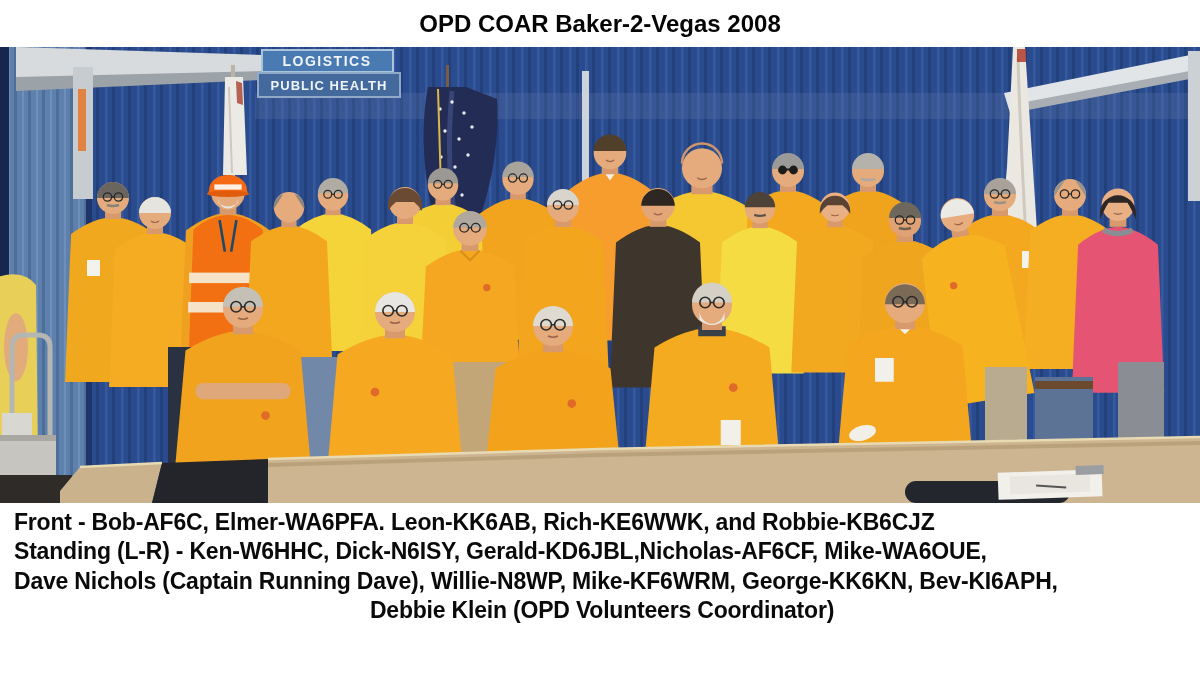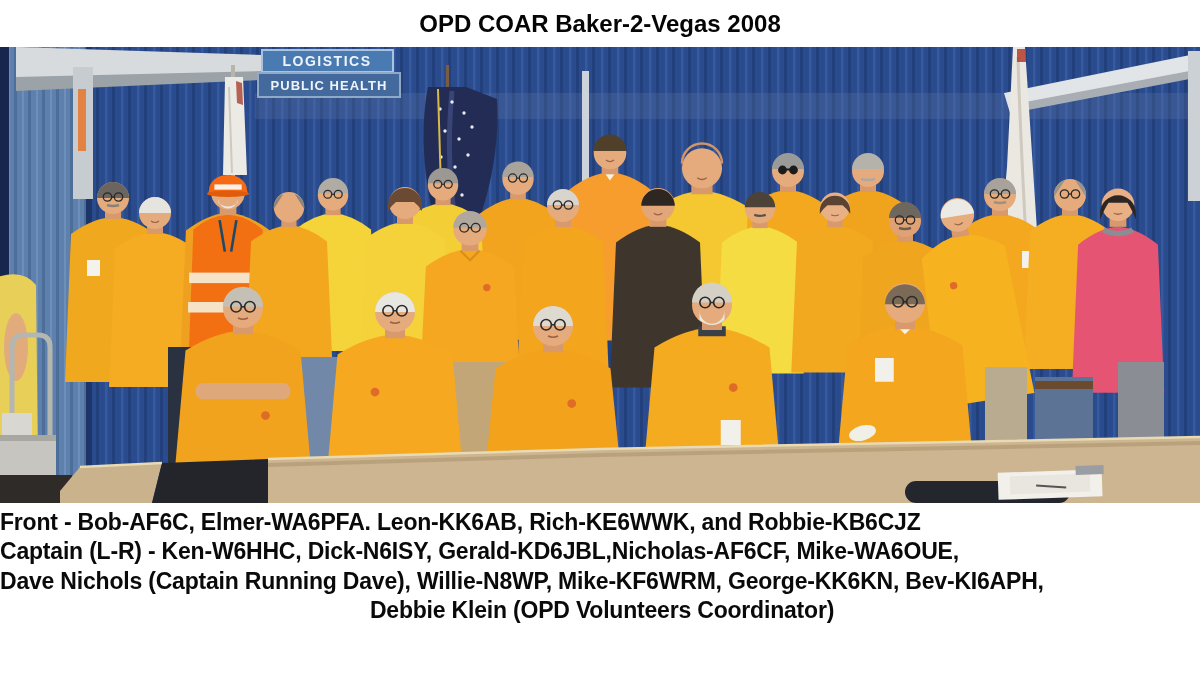--- a/index.html
+++ b/index.html
@@ -4,21 +4,21 @@
 <style>
   html,body{margin:0;padding:0;background:#ffffff;}
   body{width:1200px;height:689px;overflow:hidden;font-family:"Liberation Sans",sans-serif;}
   .frame{width:1200px;height:683px;background:#86efac;position:relative;}
   .title-bar{height:47px;display:flex;align-items:center;justify-content:center;background:#ffffff;}
   .title-bar h1{margin:0;font-size:24px;font-weight:bold;color:#050505;letter-spacing:0;}
   .photo{width:1200px;height:456px;position:relative;background:#2b4b8f;line-height:0;text-align:right;}
   .photo svg{display:block;}
   .caption{width:1200px;height:186px;background:#ffffff;padding-top:5px;box-sizing:border-box;}
   .caption .cap-line{font-size:23px;font-weight:bold;color:#0a0a0a;line-height:29.4px;
-    padding-left:0;white-space:nowrap;letter-spacing:-0.2px;}
+    padding-left:14px;white-space:nowrap;letter-spacing:-0.2px;}
   .caption .cap-line.centered{text-align:center;padding-left:4px;}
   .sign-text{font-weight:bold;fill:#eef4fa;}
 </style>
 </head>
 <body>
 
 <div class="frame">
 
   <div class="title-bar">
     <h1>OPD COAR Baker-2-Vegas 2008</h1>
@@ -447,18 +447,18 @@
       <rect x="998" y="424" width="104" height="27" fill="#f2f0ea"></rect>
       <rect x="1010" y="428" width="80" height="18" fill="#e8e6df"></rect>
       <rect x="1076" y="420" width="28" height="9" fill="#9a9da2"></rect>
       <line x1="1036" y1="438" x2="1066" y2="441" stroke="#555" stroke-width="2"></line>
     </g>
   </svg>
   </div>
 
   <div class="caption">
     <div class="cap-line">Front - Bob-AF6C, Elmer-WA6PFA. Leon-KK6AB, Rich-KE6WWK, and Robbie-KB6CJZ</div>
-    <div class="cap-line">Captain (L-R) - Ken-W6HHC, Dick-N6ISY, Gerald-KD6JBL,Nicholas-AF6CF, Mike-WA6OUE,</div>
+    <div class="cap-line">Standing (L-R) - Ken-W6HHC, Dick-N6ISY, Gerald-KD6JBL,Nicholas-AF6CF, Mike-WA6OUE,</div>
     <div class="cap-line">Dave Nichols (Captain Running Dave), Willie-N8WP, Mike-KF6WRM, George-KK6KN, Bev-KI6APH,</div>
     <div class="cap-line centered">Debbie Klein (OPD Volunteers Coordinator)</div>
   </div>
 
 </div>
 
 </body></html>

